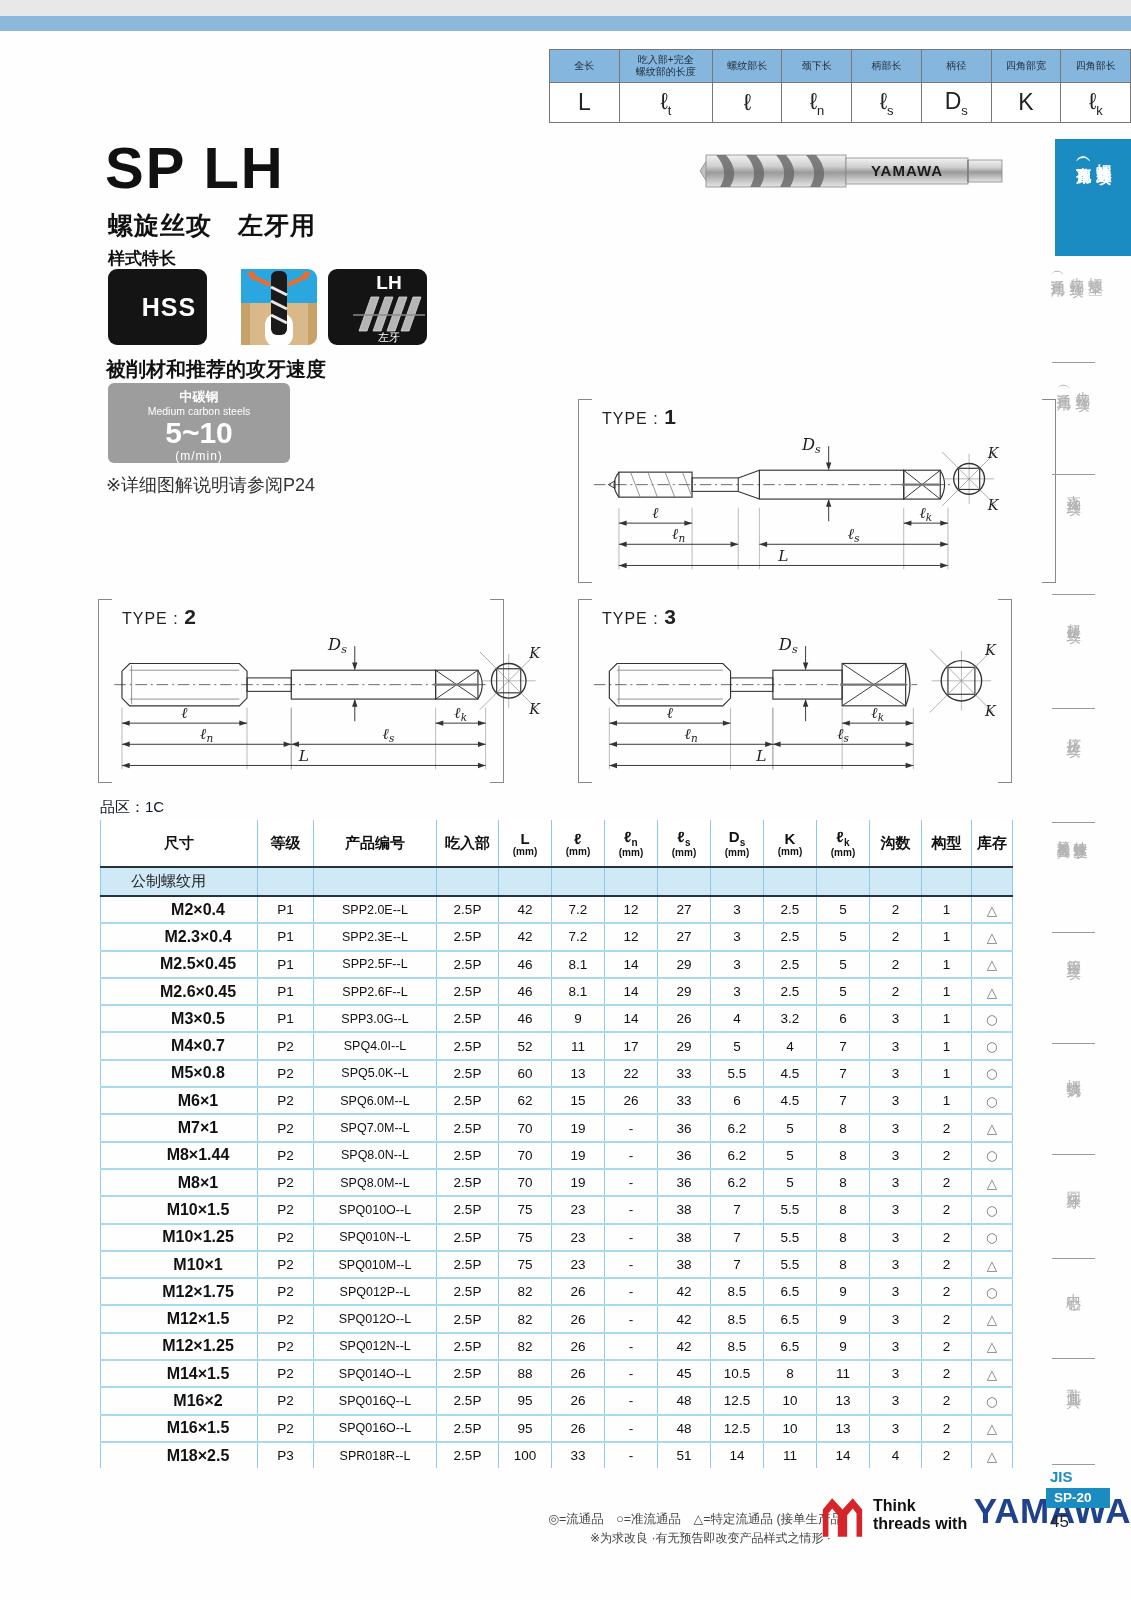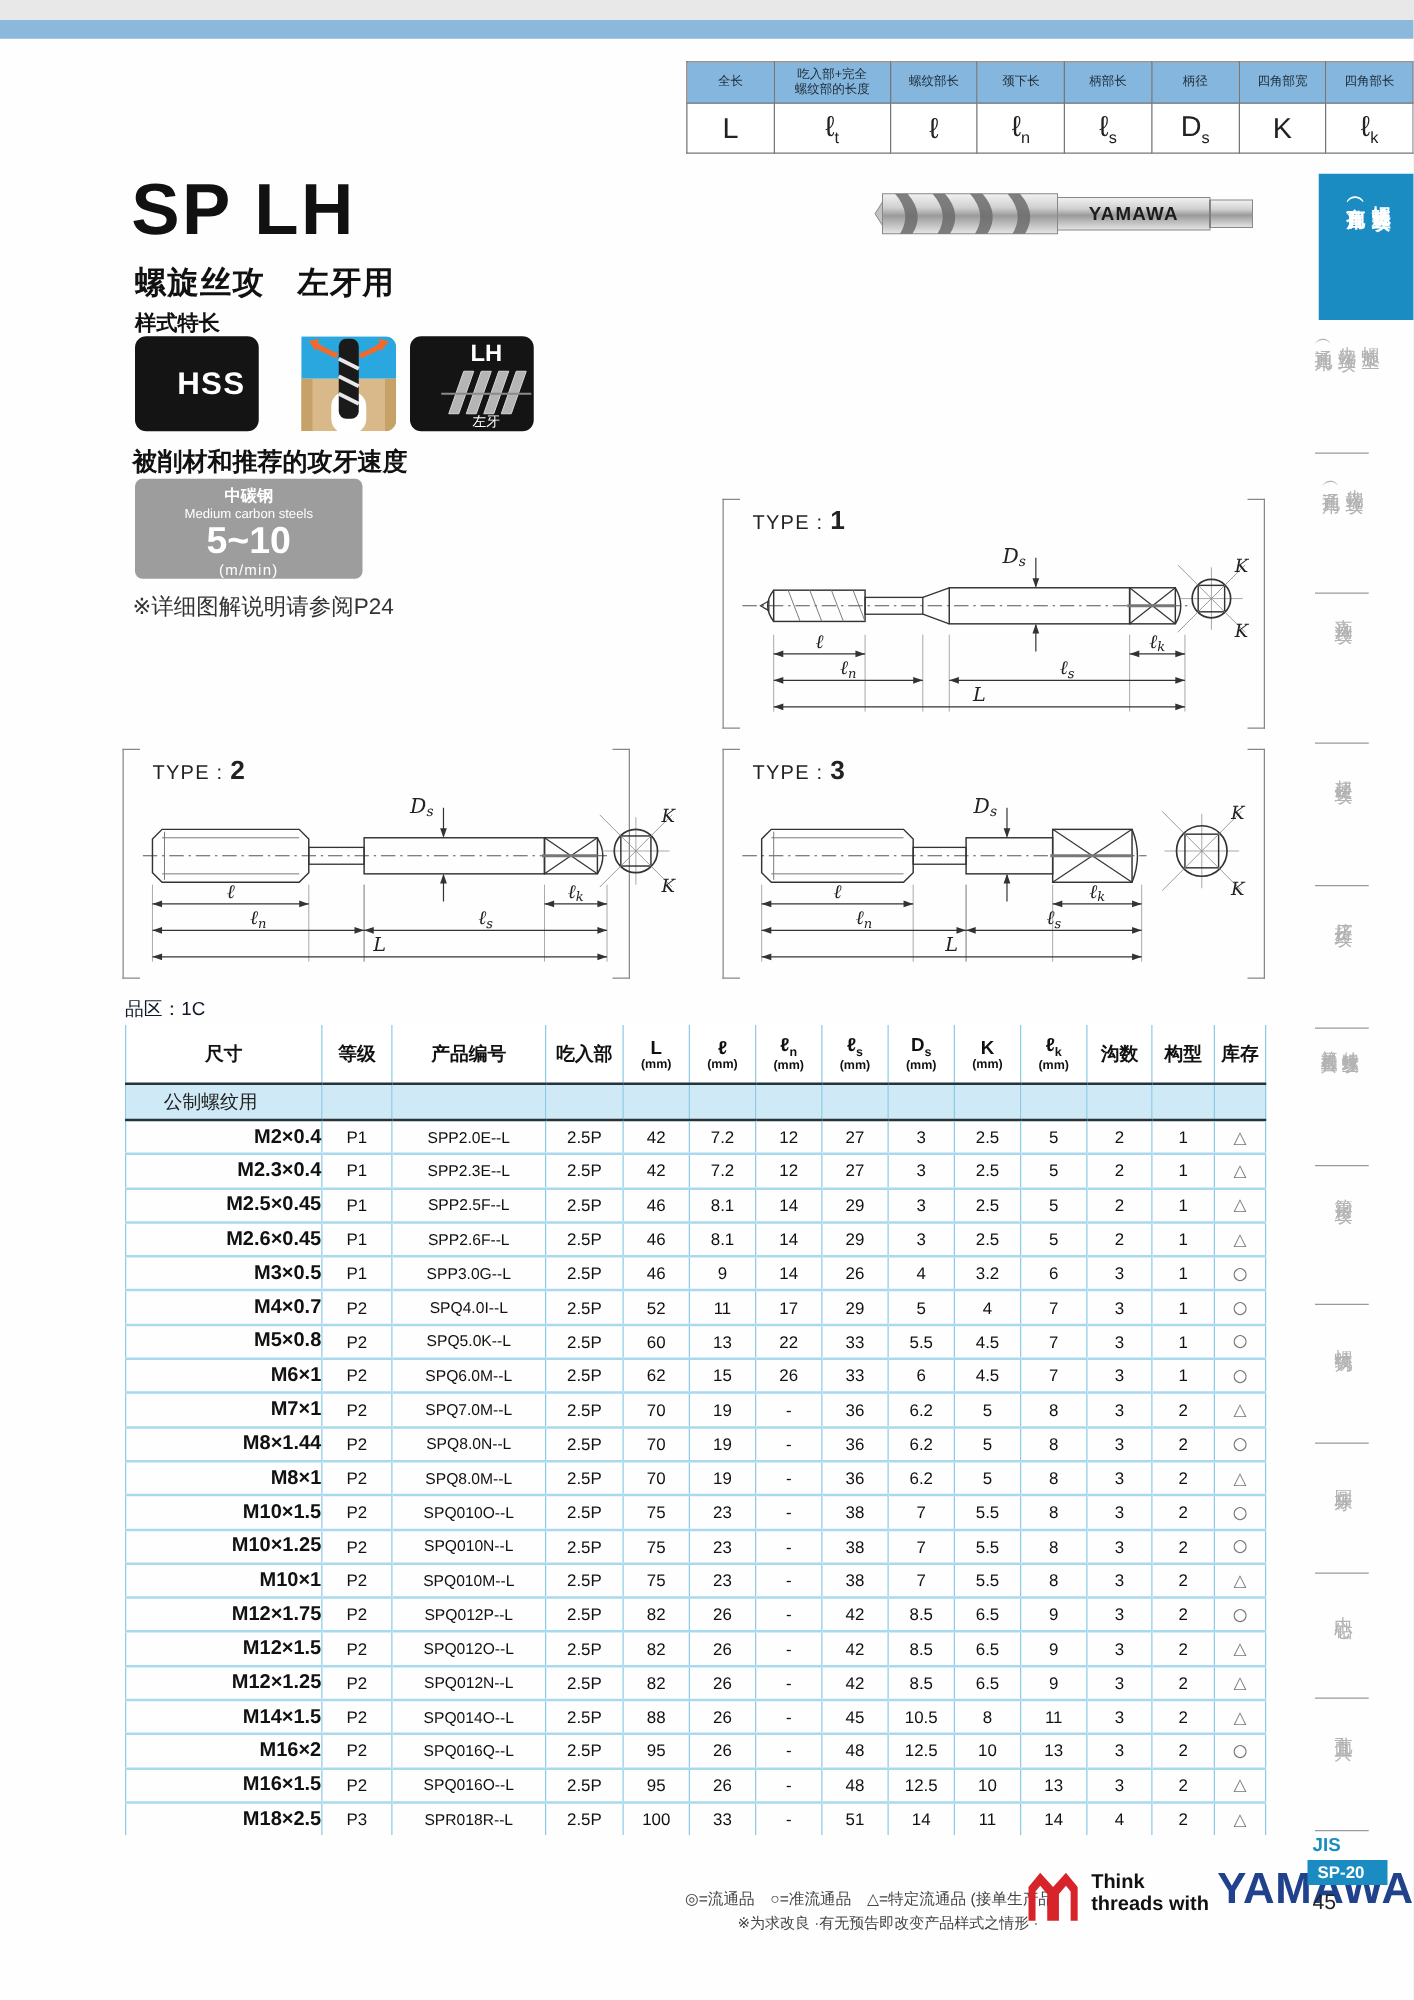--- a/index.html
+++ b/index.html
@@ -51,21 +51,21 @@
   
   table.spec{position:absolute;left:100px;top:804px;border-collapse:collapse;table-layout:fixed;width:912px;}
   table.spec th,table.spec td{border-left:1px solid #8ecbe6;border-right:1px solid #8ecbe6;
       text-align:center;vertical-align:middle;padding:0;color:#111;}
   table.spec thead th{height:46px;font-size:15px;font-weight:bold;background:#fff;border-bottom:2px solid #25333b;}
   table.spec thead .unit{font-size:10px;font-weight:bold;margin-top:-1px;}
   table.spec thead sub{font-size:10px;}
   table.spec tr.section td{background:#cfeaf6;height:27px;border-bottom:2px solid #25333b;
       font-size:15px;text-align:left;padding-left:30px;color:#222;}
   table.spec tbody tr.data td{height:25.3px;font-size:13.5px;border-top:2px solid #a8d9ee;}
-  table.spec tbody tr.data td.c0{text-align:right;padding-left:38px;font-weight:bold;font-size:16px;}
+  table.spec tbody tr.data td.c0{text-align:center;padding-left:38px;font-weight:bold;font-size:16px;}
   table.spec tbody tr.data td.c2{font-size:12.5px;}
   table.spec td.stock{font-family:"DejaVu Sans",sans-serif;font-size:13px;color:#777;}
 
   
   .foot-legend{position:absolute;left:548px;top:1494px;font-size:12.5px;color:#444;line-height:1.5;}
   .foot-legend .l2{margin-left:42px;font-size:12px;}
   .logo{position:absolute;left:820px;top:1478px;display:flex;align-items:flex-start;gap:8px;}
   .logo .txt{display:flex;flex-direction:row;}
   .logo .tagline{font-size:16px;font-weight:bold;color:#111;margin-top:3px;}
   .logo .brand{font-size:35px;font-weight:800;color:#20418c;letter-spacing:0.5px;margin-top:-3px;}
@@ -180,21 +180,21 @@
 
   <div class="speed-heading">被削材和推荐的攻牙速度</div>
   <div class="speed-box">
     <div class="m1">中碳钢</div>
     <div class="m2">Medium carbon steels</div>
     <div class="m3">5~10</div>
     <div class="m4">(m/min)</div>
   </div>
   <div class="speed-note">※详细图解说明请参阅P24</div>
 
-  <div class="panel" id="panel1" style="left:578px;top:383px;width:434px;height:184px;">
+  <div class="panel" id="panel1" style="left:578px;top:383px;width:434px;height:184px;padding-left:44px;">
     <div class="bk bk-l"></div>
     <div class="bk bk-r"></div>
     <div class="panel-label">
       <span>TYPE</span><span> : </span><b>1</b>
     </div>
     <svg class="diag" width="418" height="152" viewBox="0 0 434 158">
         <line x1="8" y1="62" x2="380" y2="62" stroke="#555" stroke-width="0.9" fill="none" stroke-dasharray="12 4 2 4"></line>
         <path d="M34,49 Q24,62 34,75" stroke="#333" stroke-width="1.2" fill="none"></path>
         <polygon points="30,58 23,62 30,66" fill="none" stroke="#333" stroke-width="1"></polygon>
         <rect x="34" y="49" width="76" height="26" stroke="#333" stroke-width="1.2" fill="none"></rect>

